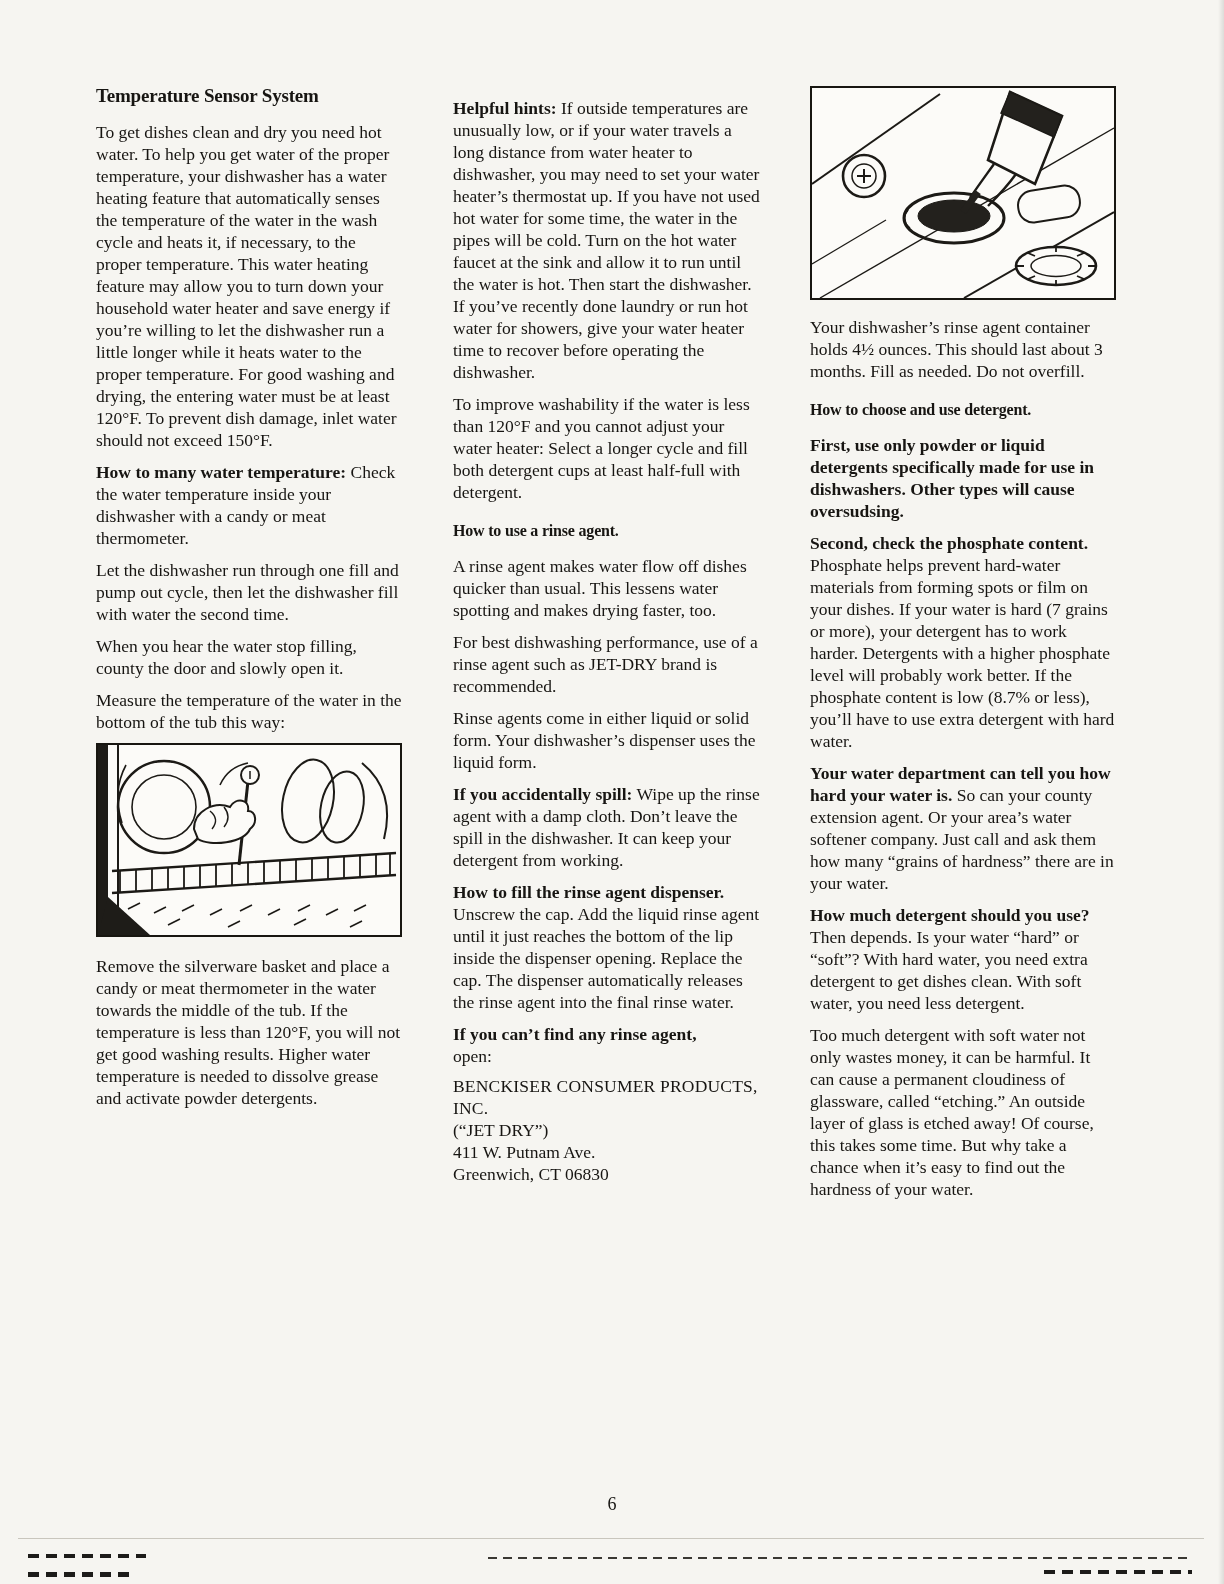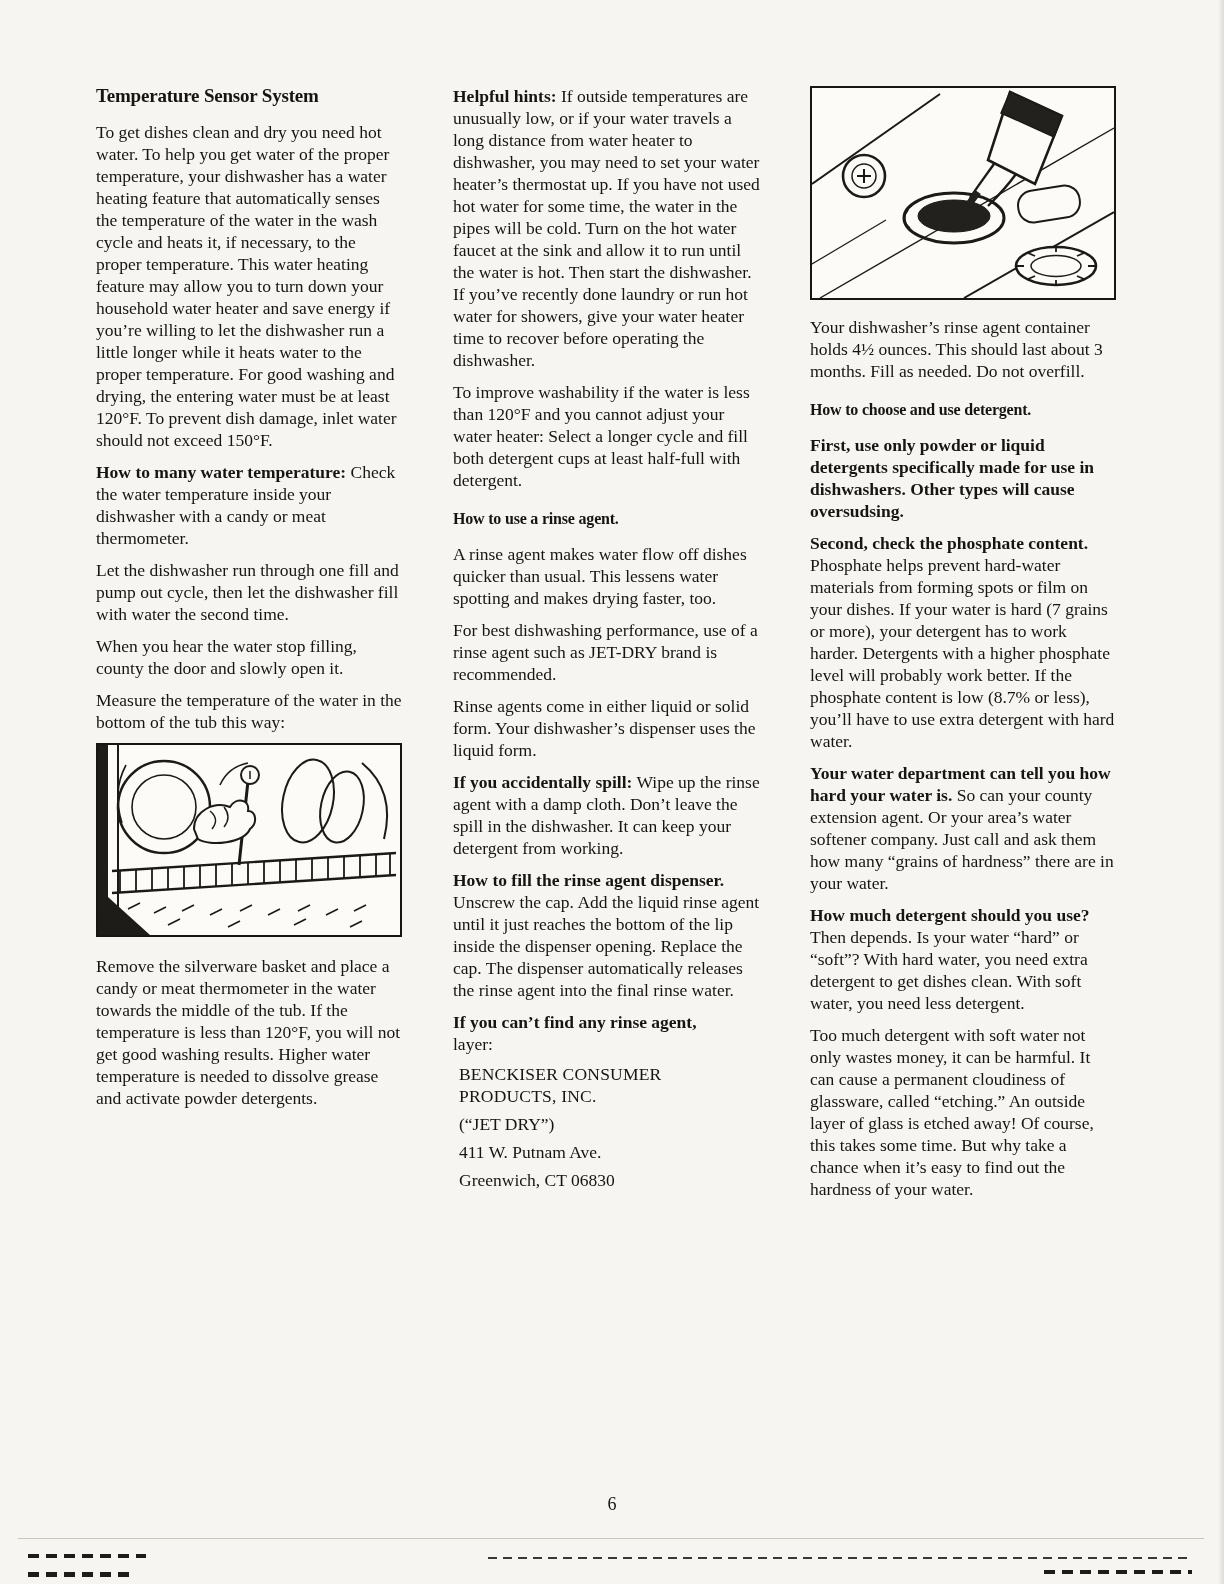--- a/index.html
+++ b/index.html
@@ -21,21 +21,21 @@
   h1.sect {
     font-size:19px; line-height:27px; font-weight:bold;
     letter-spacing:-0.2px; margin:0 0 12px 0;
   }
   h2.sect {
     font-size:16px; line-height:27px; font-weight:bold;
     letter-spacing:-0.2px; margin:14px 0 11px 0;
   }
   b { font-weight:bold; }
   .block { display:block; }
-  .addr { margin:6px !important; }
+  .addr { margin:0 !important; }
   .addr-caps { letter-spacing:0.2px; }
   .figure {
     border:2.5px solid #181611; background:#fcfbf8;
     margin:8px 0 18px 0; overflow:hidden;
   }
   .fig-tub { width:306px; height:194px; }
   .fig-dispenser { width:306px; height:214px; margin:4px 0 16px 0; }
   .figure svg { display:block; width:100%; height:100%; }
   .page-number {
     position:absolute; left:0; top:1494px; width:1224px;
@@ -98,42 +98,42 @@
         <g stroke="#1c1a16" stroke-width="1.6" fill="none">
           <path d="M30,164 l12,-6 M56,168 l12,-6 M84,166 l12,-6 M112,170 l12,-6 M142,166 l12,-6 M170,170 l12,-6 M200,166 l12,-6 M228,170 l12,-6 M256,166 l12,-6 M70,180 l12,-6 M130,182 l12,-6 M196,180 l12,-6 M252,182 l12,-6"></path>
         </g>
       </svg>
     </div>
 
     <p>Remove the silverware basket and place a candy or meat thermometer in the water towards the middle of the tub. If the temperature is less than 120°F, you will not get good washing results. Higher water temperature is needed to dissolve grease and activate powder detergents.</p>
   </div>
 
   <div class="col">
-    <p style="margin-top:3px">
+    <p style="margin-top:15px">
       <b>Helpful hints:</b><span> If outside temperatures are unusually low, or if your water travels a long distance from water heater to dishwasher, you may need to set your water heater’s thermostat up. If you have not used hot water for some time, the water in the pipes will be cold. Turn on the hot water faucet at the sink and allow it to run until the water is hot. Then start the dishwasher. If you’ve recently done laundry or run hot water for showers, give your water heater time to recover before operating the dishwasher.</span>
     </p>
     <p>To improve washability if the water is less than 120°F and you cannot adjust your water heater: Select a longer cycle and fill both detergent cups at least half-full with detergent.</p>
 
     <h2 class="sect">How to use a rinse agent.</h2>
 
     <p>A rinse agent makes water flow off dishes quicker than usual. This lessens water spotting and makes drying faster, too.</p>
     <p>For best dishwashing performance, use of a rinse agent such as JET-DRY brand is recommended.</p>
     <p>Rinse agents come in either liquid or solid form. Your dishwasher’s dispenser uses the liquid form.</p>
 
     <p>
       <b>If you accidentally spill:</b><span> Wipe up the rinse agent with a damp cloth. Don’t leave the spill in the dishwasher. It can keep your detergent from working.</span>
     </p>
 
     <p>
       <b>How to fill the rinse agent dispenser.</b><span> Unscrew the cap. Add the liquid rinse agent until it just reaches the bottom of the lip inside the dispenser opening. Replace the cap. The dispenser automatically releases the rinse agent into the final rinse water.</span>
     </p>
 
     <p style="margin-bottom:8px">
       <b>If you can’t find any rinse agent,</b>
-      <span class="block">layer:</span>
+      <span class="block">open:</span>
     </p>
     <p class="addr addr-caps">BENCKISER CONSUMER PRODUCTS, INC.</p>
     <p class="addr">(“JET DRY”)</p>
     <p class="addr">411 W. Putnam Ave.</p>
     <p class="addr">Greenwich, CT 06830</p>
   </div>
 
   <div class="col">
 
     <div class="figure fig-dispenser">

